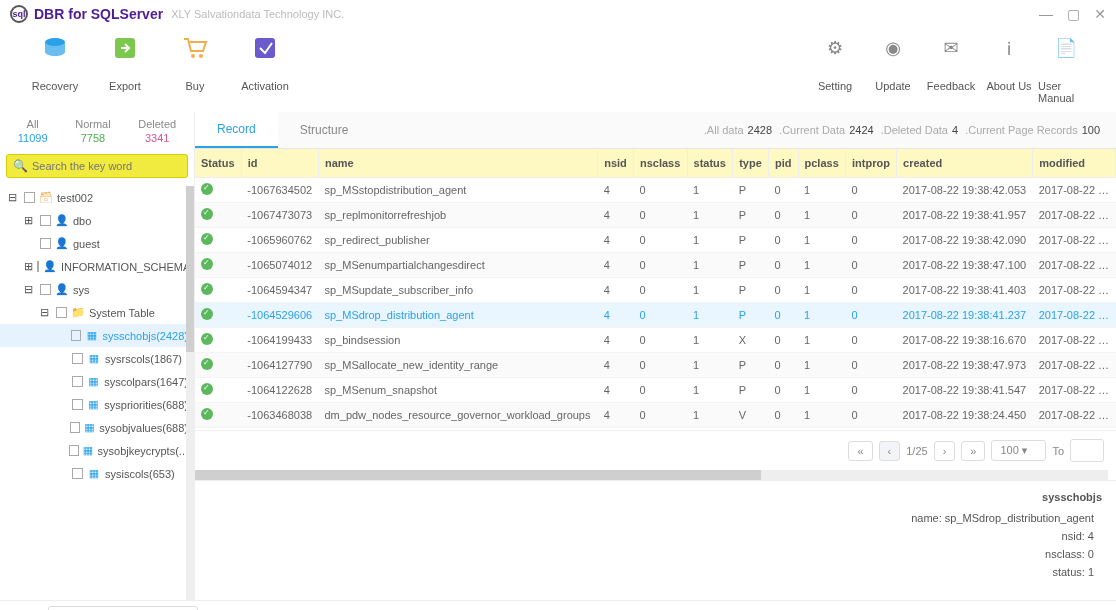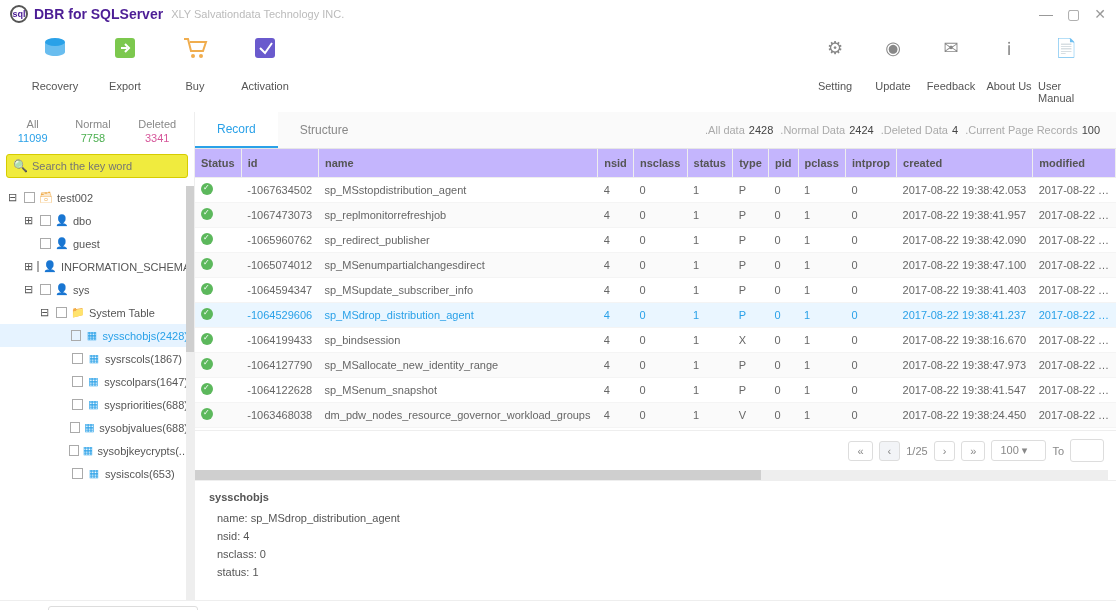--- a/index.html
+++ b/index.html
@@ -31,34 +31,34 @@
 .tree .chk { width:11px; height:11px; border:1px solid #aaa; }
 .tree .ico { width:14px; text-align:center; }
 .content { flex:1; display:flex; flex-direction:column; position:relative; }
 .tabs { display:flex; align-items:center; border-bottom:1px solid #e6e6e6; background:#fafafa; }
 .tab { padding:10px 22px; font-size:12px; color:#888; cursor:pointer; }
 .tab.active { color:#2aa1e8; background:#fff; border-bottom:2px solid #2aa1e8; }
 .metabar { margin-left:auto; padding-right:12px; font-size:11px; color:#aaa; }
 .metabar b { color:#444; font-weight:normal; margin:0 4px; }
 .tablewrap { overflow:auto; flex:1; }
 table { border-collapse:collapse; width:100%; font-size:11px; }
-th { text-align:left; padding:8px 6px; border-bottom:1px solid #eee; border-right:1px solid #eee; color:#555; font-weight:bold; background:#c4b5fd; position:sticky; top:0; }
+th { text-align:left; padding:8px 6px; border-bottom:1px solid #eee; border-right:1px solid #eee; color:#555; font-weight:bold; background:#fef9c3; position:sticky; top:0; }
 td { padding:5px 6px; border-bottom:1px solid #f4f4f4; color:#666; white-space:nowrap; }
 tr.even td { background:#fafafa; }
 tr.hl td { background:#eaf6ff; color:#2aa1e8; }
 .dot { width:12px; height:12px; border-radius:50%; background:#5cb85c; display:inline-block; position:relative; }
 .dot::after { content:"✓"; color:#fff; font-size:8px; position:absolute; left:2px; top:0; }
 .pager { display:flex; align-items:center; justify-content:flex-end; padding:8px 12px; gap:6px; border-top:1px solid #eee; font-size:11px; color:#888; }
 .pbtn { border:1px solid #ddd; border-radius:3px; padding:3px 8px; cursor:pointer; color:#888; background:#fff; }
 .pbtn.cur { background:#f2f4f7; }
 .psel { border:1px solid #ddd; border-radius:3px; padding:3px 18px 3px 8px; cursor:pointer; }
 .pinput { width:34px; border:1px solid #ddd; border-radius:3px; padding:3px 4px; }
 .scrollhint { height:10px; background:#eee; margin:0 8px 0 0; position:relative; }
 .scrollhint .thumb { position:absolute; left:0; top:0; height:10px; width:62%; background:#cfcfcf; }
-.detail { padding:10px 14px; border-top:1px solid #eee; background:#fff; font-size:11px; color:#555; height:120px; overflow-y:auto; }
+.detail { padding:10px 14px; border-top:1px solid #eee; background:#fff; font-size:11px; color:#555; height:120px; overflow-y:auto;text-align:right; }
 .detail .title { font-weight:bold; margin-bottom:6px; }
 .detail .kv { padding:3px 8px; }
 .footer { display:flex; align-items:center; padding:6px 18px; border-top:1px solid #eee; height:34px; }
 .footer select,.sortsel { border:1px solid #ddd; border-radius:3px; padding:4px 18px 4px 8px; font-size:11px; color:#888; background:#fff; }
 .vscroll { width:8px; background:#eee; position:absolute; right:0; top:0; bottom:0; }
 .vscroll .thumb { background:#cfcfcf; width:8px; height:40%; }
 .treewrap { position:relative; flex:1; overflow:hidden; }
 </style>
 </head>
 <body>
@@ -246,21 +246,21 @@
         </div>
     </div>
   </div>
 
   <div class="content">
     <div class="tabs">
       <div class="tab active">Record</div>
       <div class="tab">Structure</div>
       <div class="metabar">
         <span>.All data</span><b>2428</b>
-        <span>.Normal Data</span><b>2424</b>
+        <span>.Current Data</span><b>2424</b>
         <span>.Deleted Data</span><b>4</b>
         <span>.Current Page Records</span><b>100</b>
       </div>
     </div>
     <div class="tablewrap">
       <table>
         <thead>
             <tr id="thead-row">
               <th>Status</th>
               <th>id</th>

